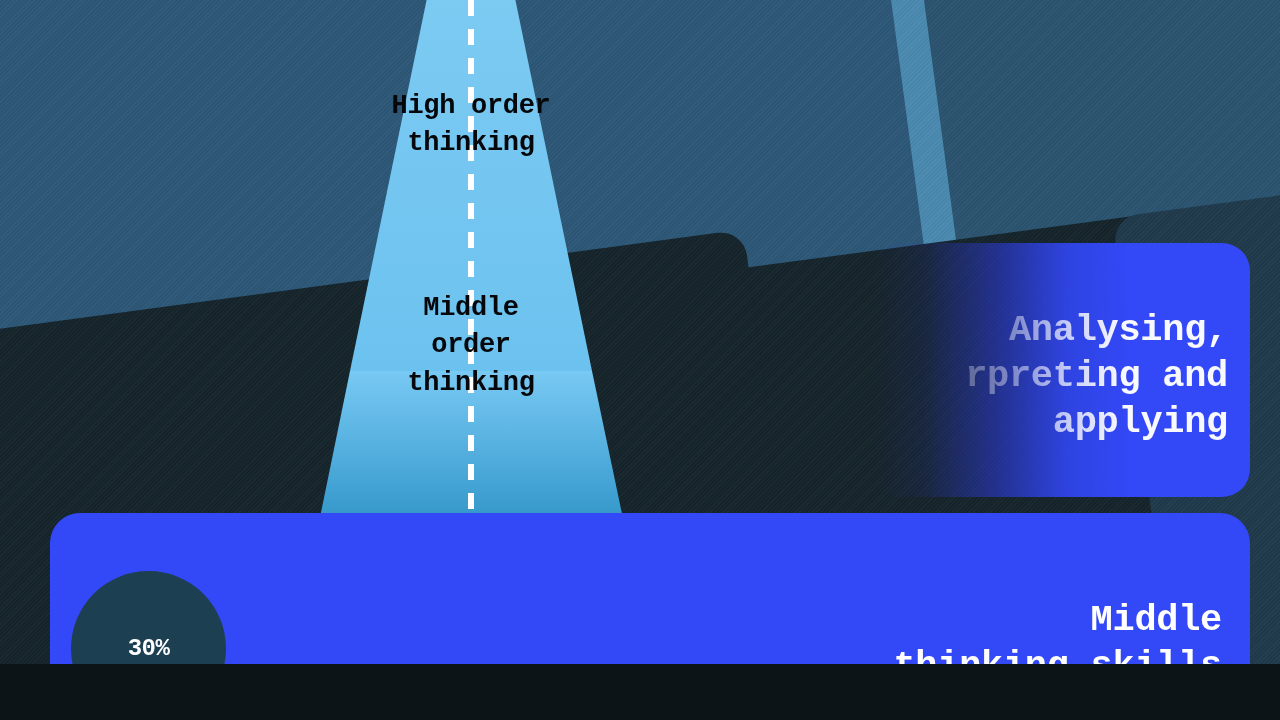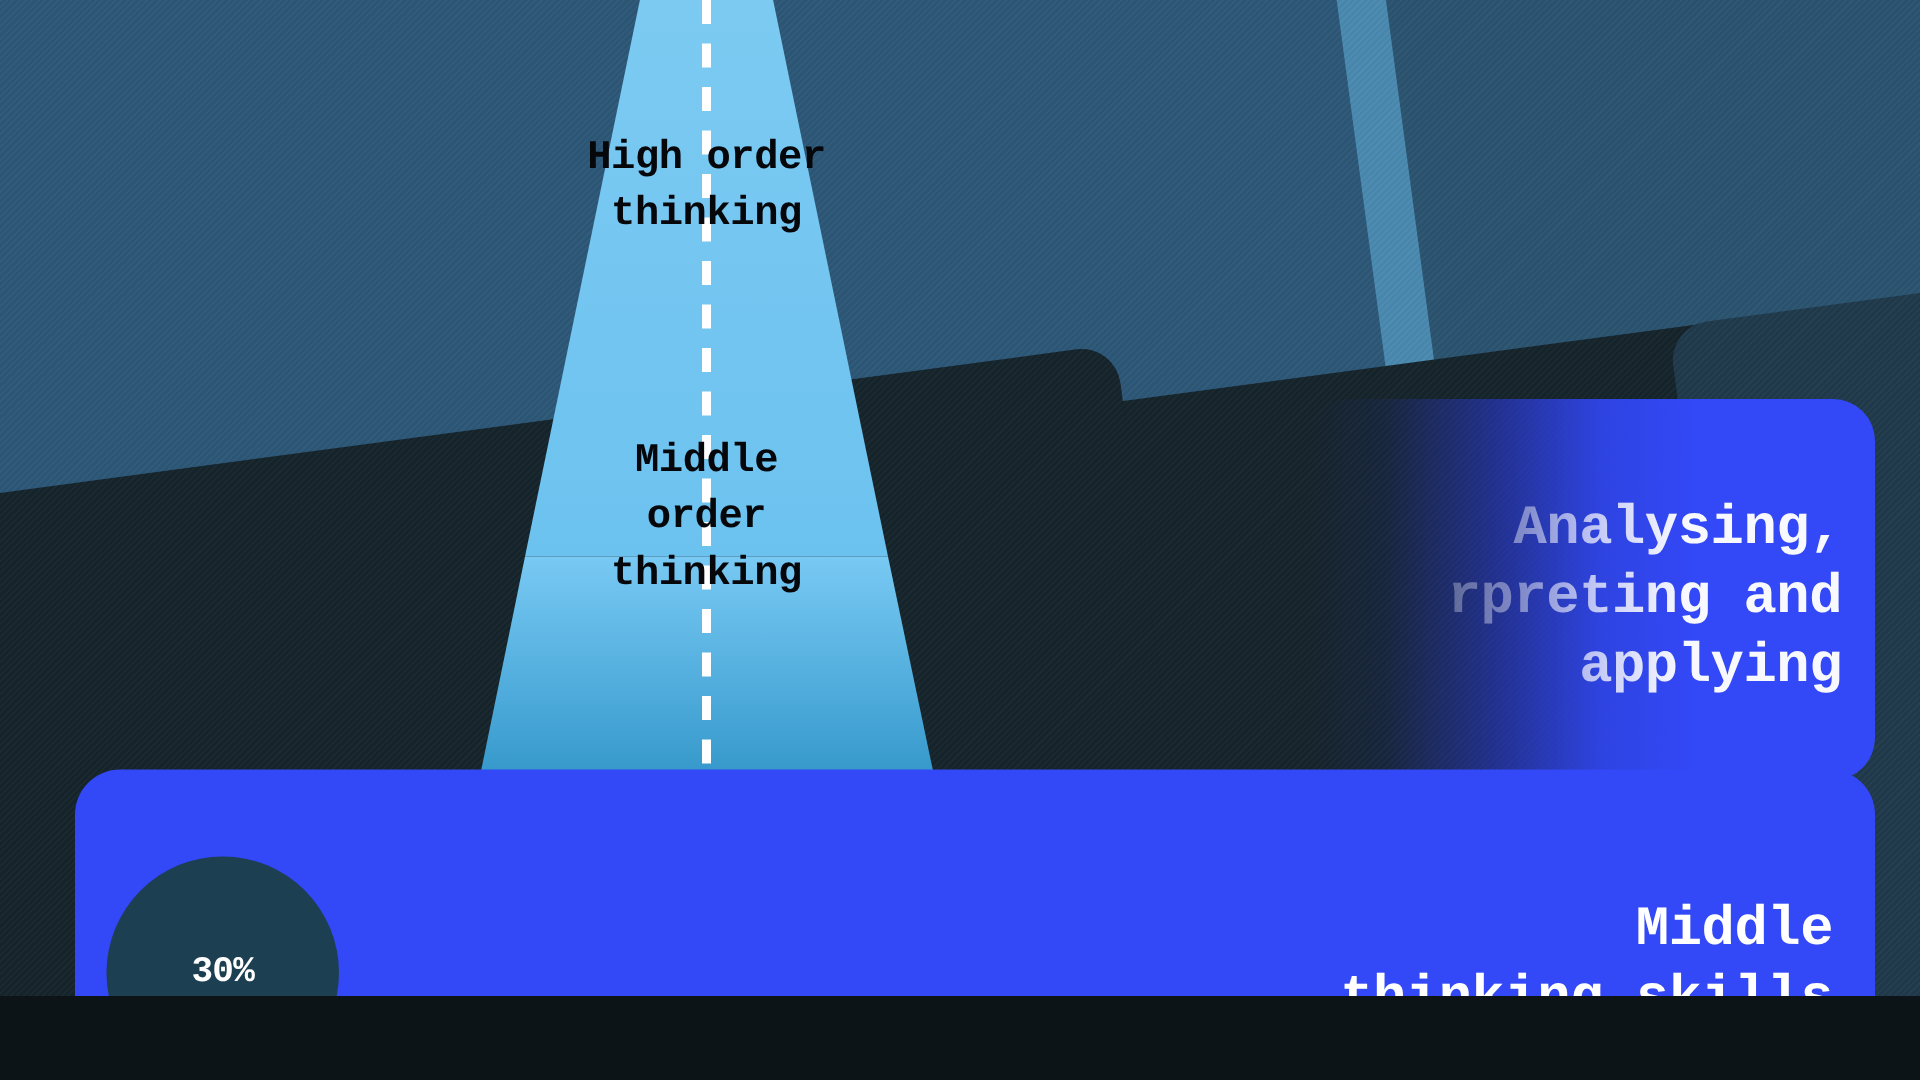--- a/index.html
+++ b/index.html
@@ -96,21 +96,20 @@
     height: 254px;
     border-radius: 28px;
     background: linear-gradient(90deg,
         rgba(44,55,220,0.00) 0%,
         rgba(44,55,220,0.10) 14%,
         rgba(45,60,228,0.55) 34%,
         rgba(48,70,240,0.92) 52%,
         #3348f6 68%,
         #3348f6 100%);
     padding: 12px 22px 0 0;
-    margin-top: 23px;
   }
   #card-analysing .label-card-text {
     color: rgba(255,255,255,0.97);
     -webkit-mask-image: linear-gradient(90deg,
         rgba(255,255,255,0.30) 0%,
         rgba(255,255,255,0.45) 20%,
         rgba(255,255,255,0.80) 42%,
         #fff 60%);
     mask-image: linear-gradient(90deg,
         rgba(255,255,255,0.30) 0%,

